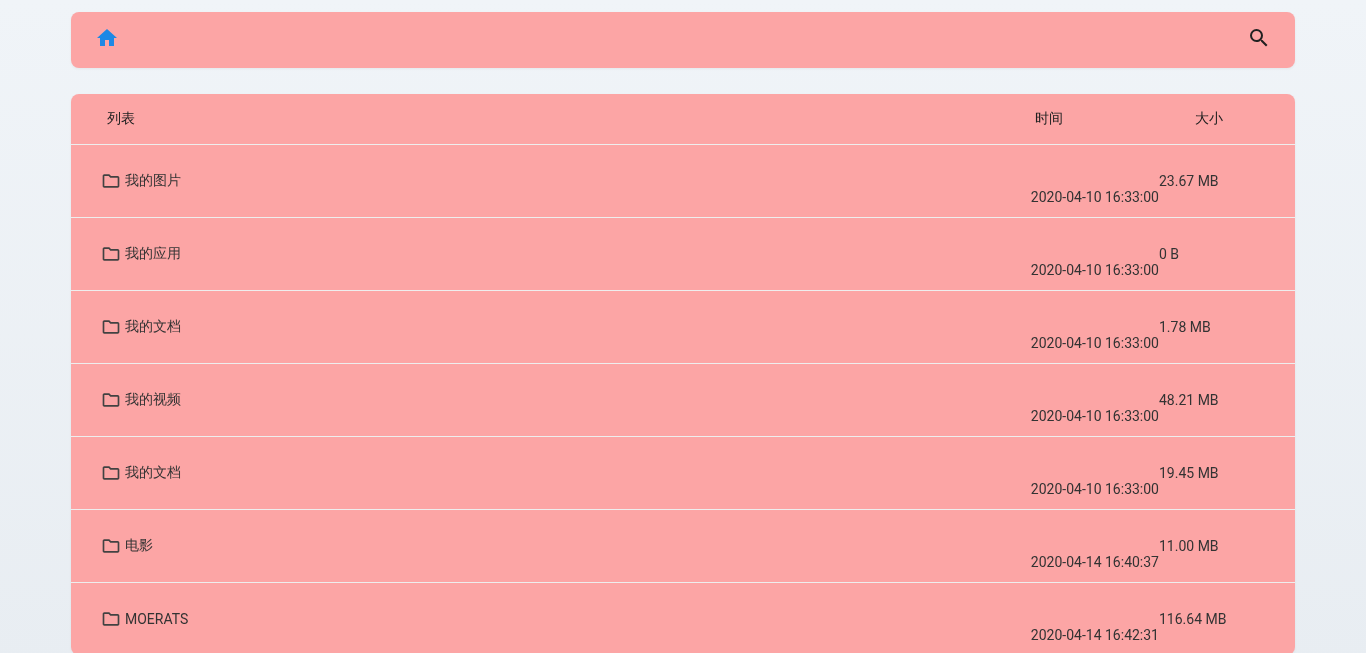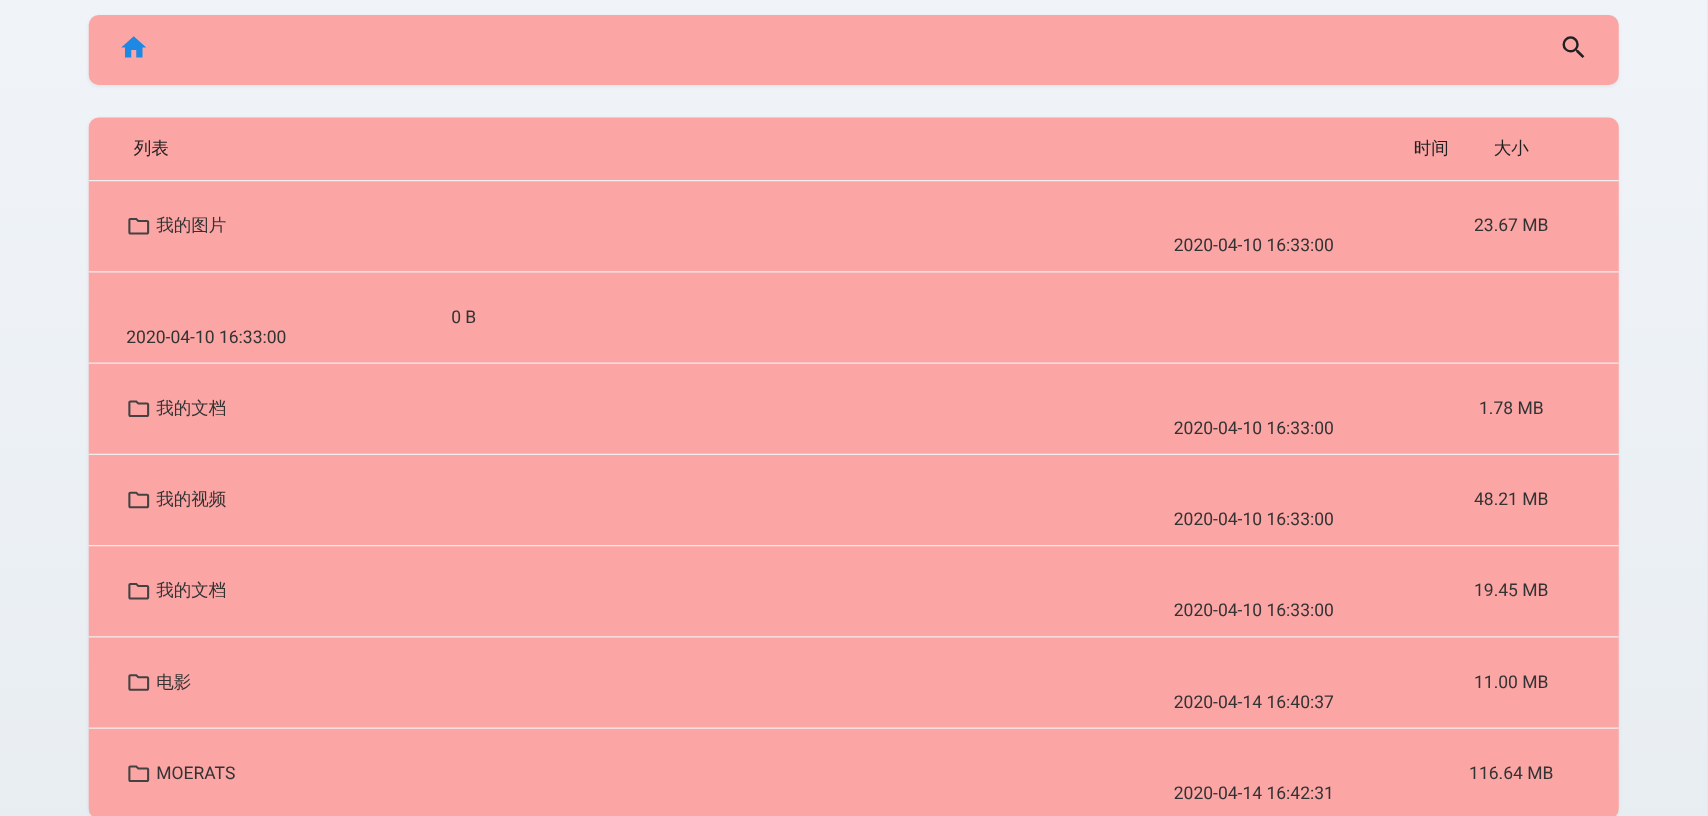--- a/index.html
+++ b/index.html
@@ -63,21 +63,21 @@
       padding: 16px 16px 16px 36px;
       font-size: 14px;
       font-weight: 500;
       color: #212121;
     }
     .col-name {
       flex: 1;
     }
     .col-time {
       width: 220px;
-      text-align: right;
+      text-align: center;
     }
     .col-size {
       width: 120px;
       text-align: center;
       padding-right: 20px;
     }
     .list-row {
       display: flex;
       align-items: center;
       padding: 12px 16px 12px 30px;
@@ -97,27 +97,27 @@
       height: 20px;
       flex-shrink: 0;
     }
     .folder-icon svg {
       width: 100%;
       height: 100%;
       fill: #424242;
     }
     .row-time {
       width: 220px;
-      text-align: left;
+      text-align: right;
       color: #333;
       margin-top: 32px;
     }
     .row-size {
       width: 120px;
-      text-align: center;
+      text-align: left;
       padding-right: 20px;
       color: #333;
     }
   </style>
 </head>
 <body>
 
 <div class="container">
   <div class="card toolbar">
     <div class="home-btn">
@@ -147,20 +147,26 @@
           <div class="row-name">
             <span class="folder-icon"><svg viewBox="0 0 24 24">
                 <path d="M20 6h-8l-2-2H4c-1.1 0-2 .9-2 2v12c0 1.1.9 2 2 2h16c1.1 0 2-.9 2-2V8c0-1.1-.9-2-2-2zm0 12H4V6h5.17l2 2H20v10z"></path>
               </svg></span>
             <span>我的图片</span>
           </div>
           <div class="row-time">2020-04-10 16:33:00</div>
           <div class="row-size">23.67 MB</div>
         </div>
         <div class="list-row">
+          <div class="row-name">
+            <span class="folder-icon"><svg viewBox="0 0 24 24">
+                <path d="M20 6h-8l-2-2H4c-1.1 0-2 .9-2 2v12c0 1.1.9 2 2 2h16c1.1 0 2-.9 2-2V8c0-1.1-.9-2-2-2zm0 12H4V6h5.17l2 2H20v10z"></path>
+              </svg></span>
+            <span>我的应用</span>
+          </div>
           <div class="row-time">2020-04-10 16:33:00</div>
           <div class="row-size">0 B</div>
         </div>
         <div class="list-row">
           <div class="row-name">
             <span class="folder-icon"><svg viewBox="0 0 24 24">
                 <path d="M20 6h-8l-2-2H4c-1.1 0-2 .9-2 2v12c0 1.1.9 2 2 2h16c1.1 0 2-.9 2-2V8c0-1.1-.9-2-2-2zm0 12H4V6h5.17l2 2H20v10z"></path>
               </svg></span>
             <span>我的文档</span>
           </div>

